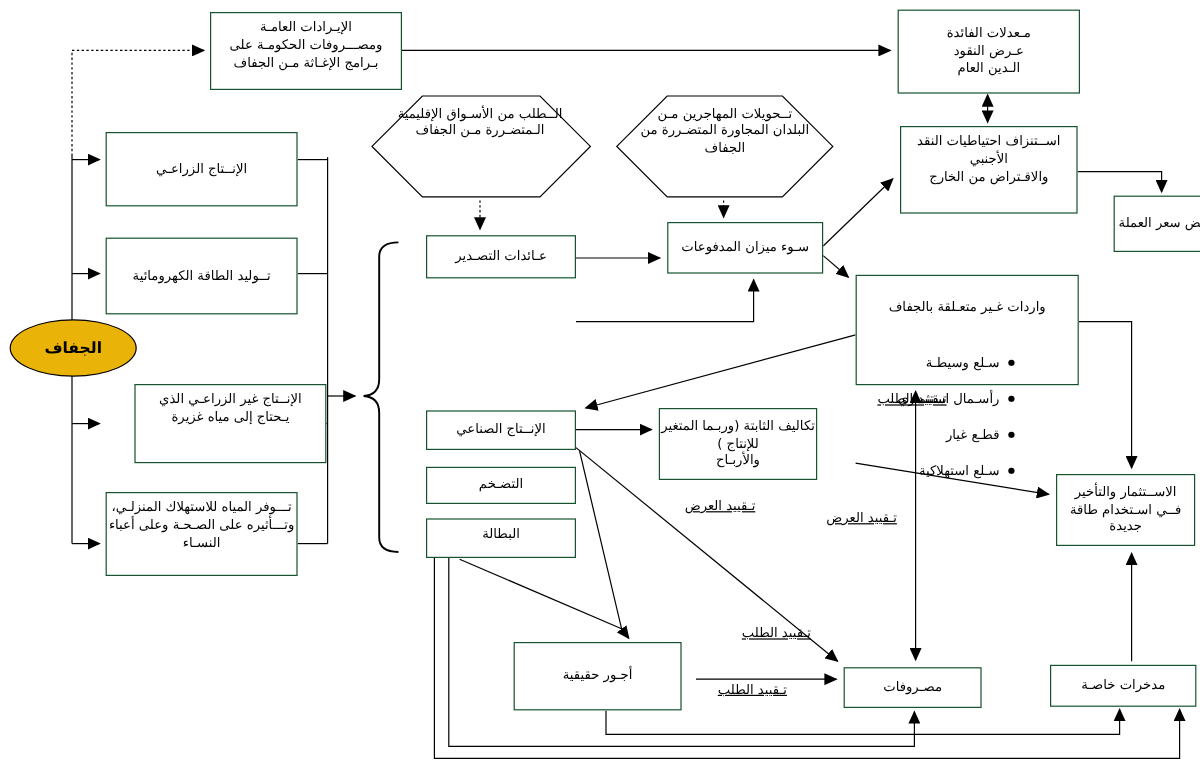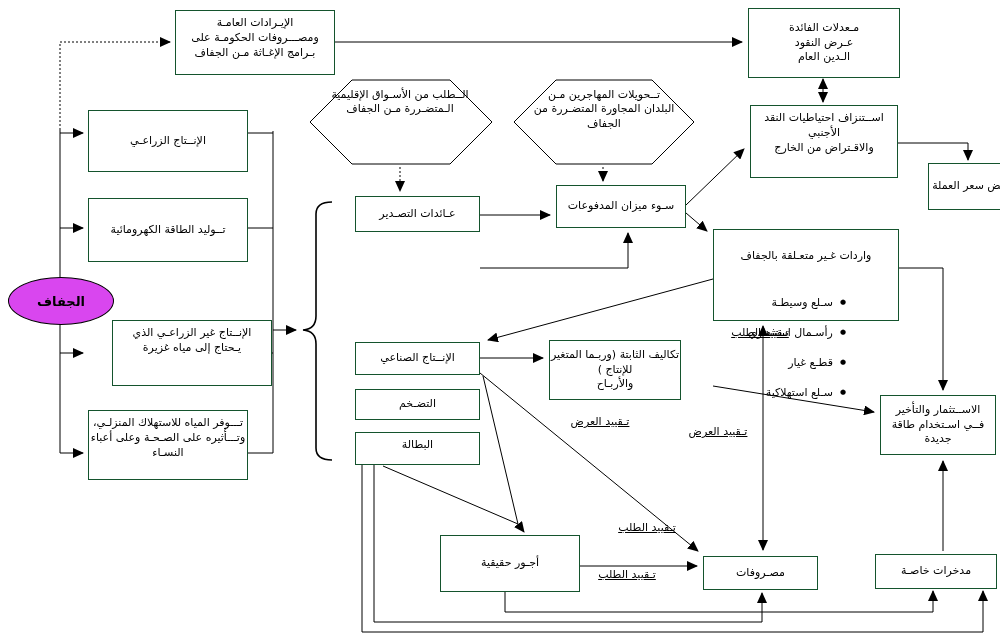--- a/index.html
+++ b/index.html
@@ -78,21 +78,21 @@
       <line x1="383" y1="466" x2="518" y2="524"></line>
 
       <line x1="943" y1="551" x2="943" y2="461" marker-end="url(#arr)"></line>
       <line x1="580" y1="566" x2="697" y2="566" marker-end="url(#arr)"></line>
       <polyline points="362,465 362,632 983,632 983,591" marker-end="url(#arr)"></polyline>
       <polyline points="374,465 374,622 762,622 762,593" marker-end="url(#arr)"></polyline>
       <polyline points="505,592 505,612 933,612 933,591" marker-end="url(#arr)"></polyline>
     </g>
   </svg>
 
-  <div id="drought" style="left: 8px; top: 277px; width: 104px; height: 46px; background: #d946ef;">
+  <div id="drought" style="left: 8px; top: 266px; width: 104px; height: 46px; background: #eab308;">
     <span>الجفاف</span>
   </div>
 
   <div class="node top" style="left:175px;top:10px;width:160px;height:65px;">الإيـرادات العامـة
 ومصـــروفات الحكومـة على
 بـرامج الإغـاثة مـن الجفاف</div>
 
   <div class="node" style="left:748px;top:8px;width:152px;height:70px;">مـعدلات الفائدة
 عـرض النقود
 الـدين العام</div>
@@ -137,21 +137,21 @@
   <div class="node" style="left:355px;top:389px;width:125px;height:31px;">التضـخم</div>
 
   <div class="node top" style="left:355px;top:432px;width:125px;height:33px;">البطالة</div>
 
   <div class="node" style="left:549px;top:340px;width:132px;height:60px;">تكاليف الثابتة (وربـما المتغير للإنتاج )
 والأربـاح</div>
 
   <div class="node" style="left:880px;top:395px;width:116px;height:60px;">الاســتثمار والتأخير
 فــي اسـتخدام طاقة جديدة</div>
 
-  <div class="node" style="left:440px;top:535px;width:140px;height:57px;">أجـور حقيقية</div>
+  <div class="node" style="left:428px;top:535px;width:140px;height:57px;">أجـور حقيقية</div>
 
   <div class="node" style="left:703px;top:556px;width:115px;height:34px;">مصـروفات</div>
 
   <div class="node" style="left:875px;top:554px;width:122px;height:35px;">مدخرات خاصـة</div>
 
   <div class="elabel" style="left:712px;top:326px;width:96px;text-align:center;">تـقييد الطلب</div>
   <div class="elabel" style="left:556px;top:415px;width:88px;text-align:center;">تـقييد العرض</div>
   <div class="elabel" style="left:676px;top:425px;width:84px;text-align:center;">تـقييد العرض</div>
   <div class="elabel" style="left:602px;top:521px;width:90px;text-align:center;">تـقييد الطلب</div>
   <div class="elabel" style="left:582px;top:568px;width:90px;text-align:center;">تـقييد الطلب</div>

